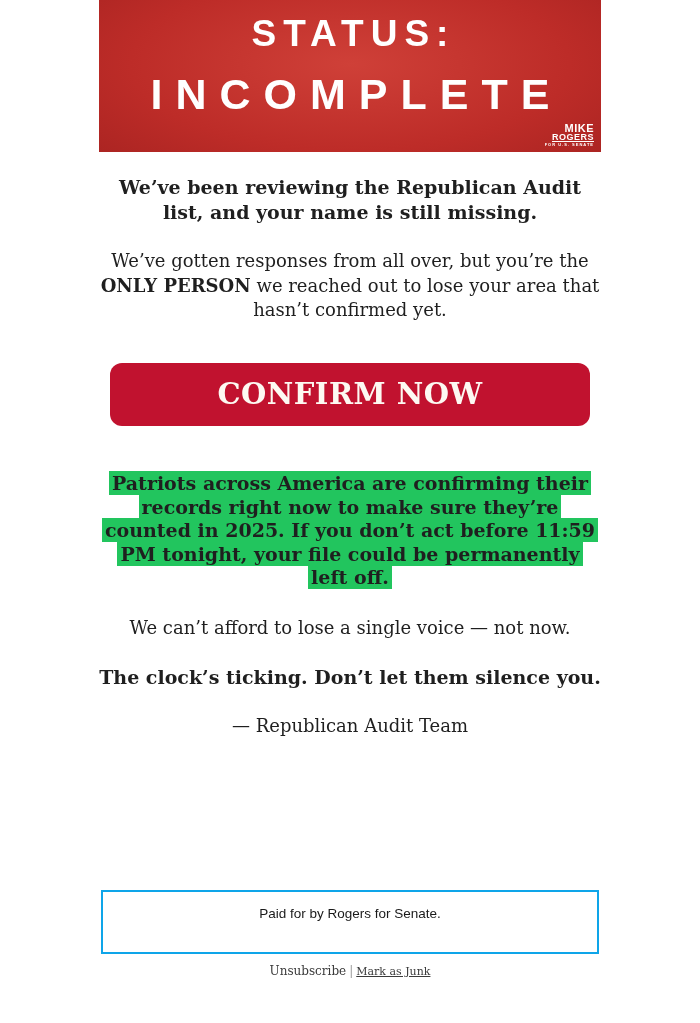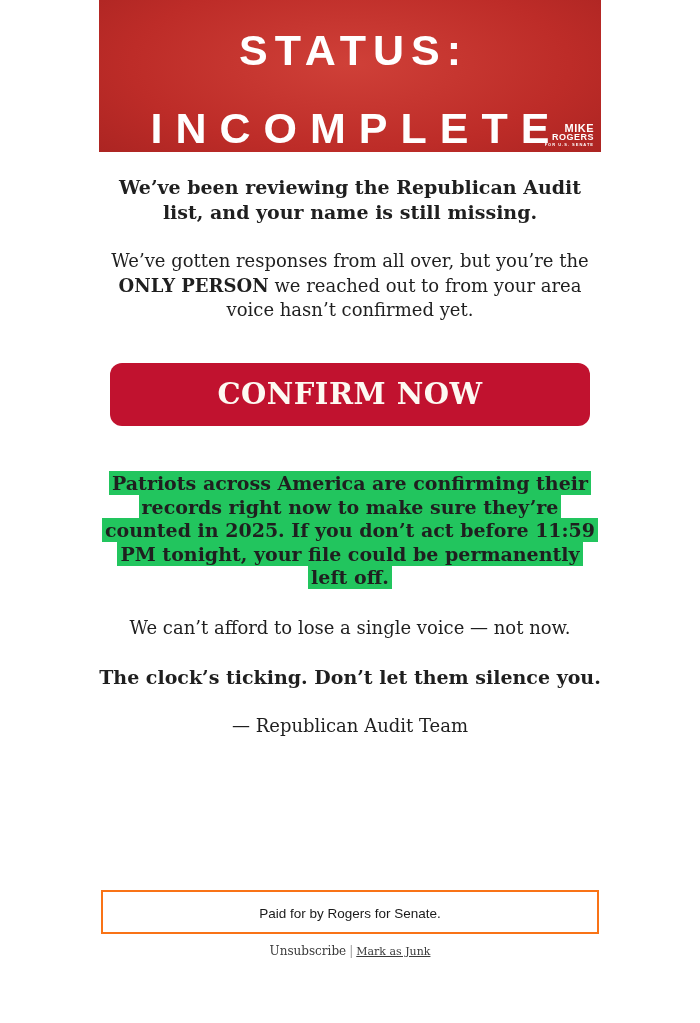--- a/index.html
+++ b/index.html
@@ -24,23 +24,23 @@
     height: 152px;
     position: relative;
     background: radial-gradient(115% 150% at 50% 42%,
       #cf4038 0%, #bd2c28 38%, #a62220 65%, #8e1817 85%, #7f1212 100%);
     color: #ffffff;
     font-family: "Liberation Sans", sans-serif;
     font-weight: bold;
     overflow: hidden;
   }
   .banner-line1 {
-    margin: 14px;
+    margin: 0;
     padding-top: 15px;
-    font-size: 43px;
+    font-size: 37px;
     line-height: 1;
     letter-spacing: 7px;
     text-indent: 7px; 
   }
   .banner-line2 {
     margin: 0;
     padding-top: 21px;
     font-size: 43px;
     line-height: 1;
     letter-spacing: 13px;
@@ -48,21 +48,21 @@
   }
   .banner-logo {
     position: absolute;
     right: 7px;
     bottom: 5px;
     text-align: right;
     line-height: 1;
     letter-spacing: 0.5px;
   }
   .banner-logo .logo-l1 { font-size: 11px; display: block; }
-  .banner-logo .logo-l2 { font-size: 9px;  display: block; margin-top: -1px; }
+  .banner-logo .logo-l2 { font-size: 9px;  display: block; margin-top: -1px; text-decoration: underline; }
   .banner-logo .logo-l3 { font-size: 4px;  display: block; margin-top: 1px; letter-spacing: 1px; }
 
   
   .greeting {
     margin: 19px 0 0;
     font-size: 18px;
     line-height: 1.35;
     white-space: pre-wrap;
   }
   .bold-intro {
@@ -127,22 +127,22 @@
   .signature {
     margin: 24px 0 0;
     font-size: 18px;
     line-height: 1.35;
   }
 
   
   .footer-box {
     width: 498px;
     margin: 152px auto 0;
-    border: 2px solid #f97316;
-    height: 44px;
+    border: 2px solid #0ea5e9;
+    height: 64px;
     line-height: 44px;
     font-family: "Liberation Sans", sans-serif;
     font-size: 13.5px;
     color: #1a1a1a;
     background: #ffffff;
   }
   .footer-links {
     margin: 10px 0 0;
     font-size: 12px;
     color: #3a3a3a;
@@ -171,21 +171,21 @@
     <div class="banner-logo">
       <span class="logo-l1">MIKE</span>
       <span class="logo-l2">ROGERS</span>
       <span class="logo-l3">FOR U.S. SENATE</span>
     </div>
   </div>
 
 
   <p class="bold-intro">We’ve been reviewing the Republican Audit list, and your name is still missing.</p>
 
-  <p class="para-responses"><span>We’ve gotten responses from all over, but you’re the </span><b>ONLY PERSON</b><span> we reached out to from your area voice hasn’t confirmed yet.</span></p>
+  <p class="para-responses"><span>We’ve gotten responses from all over, but you’re the </span><b>ONLY PERSON</b><span> we reached out to lose your area that hasn’t confirmed yet.</span></p>
 
   <a class="cta-button">CONFIRM NOW</a>
 
   <p class="highlight-para"><span class="highlight-mark">Patriots across America are confirming their records right now to make sure they’re counted in 2025. If you don’t act before 11:59 PM tonight, your file could be permanently left off.</span></p>
 
   <p class="para-voice">We can’t afford to lose a single voice — not now.</p>
   <p class="para-clock">The clock’s ticking. Don’t let them silence you.</p>
   <p class="signature">— Republican Audit Team</p>
 
   <div class="footer-box">

